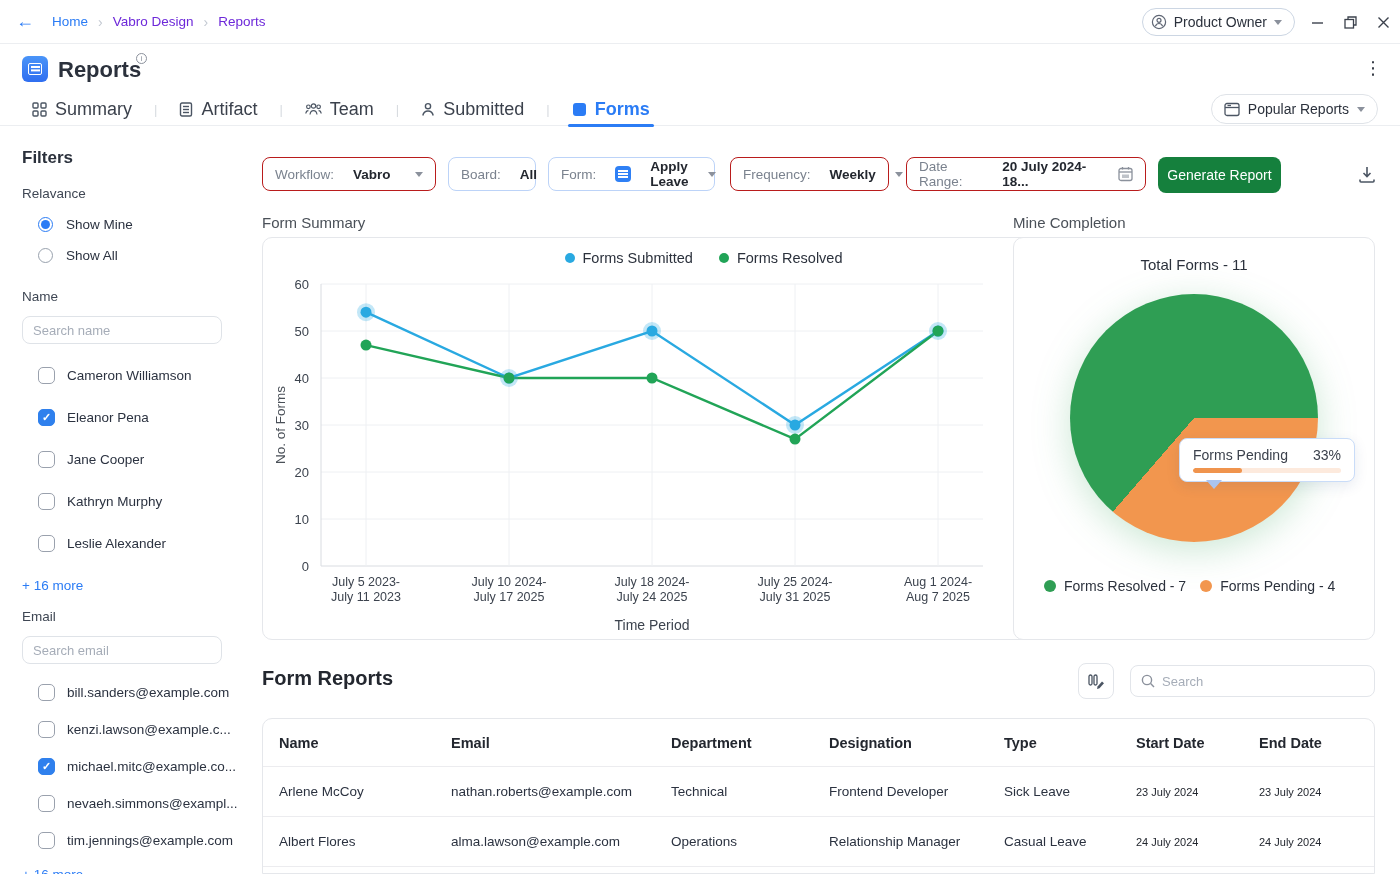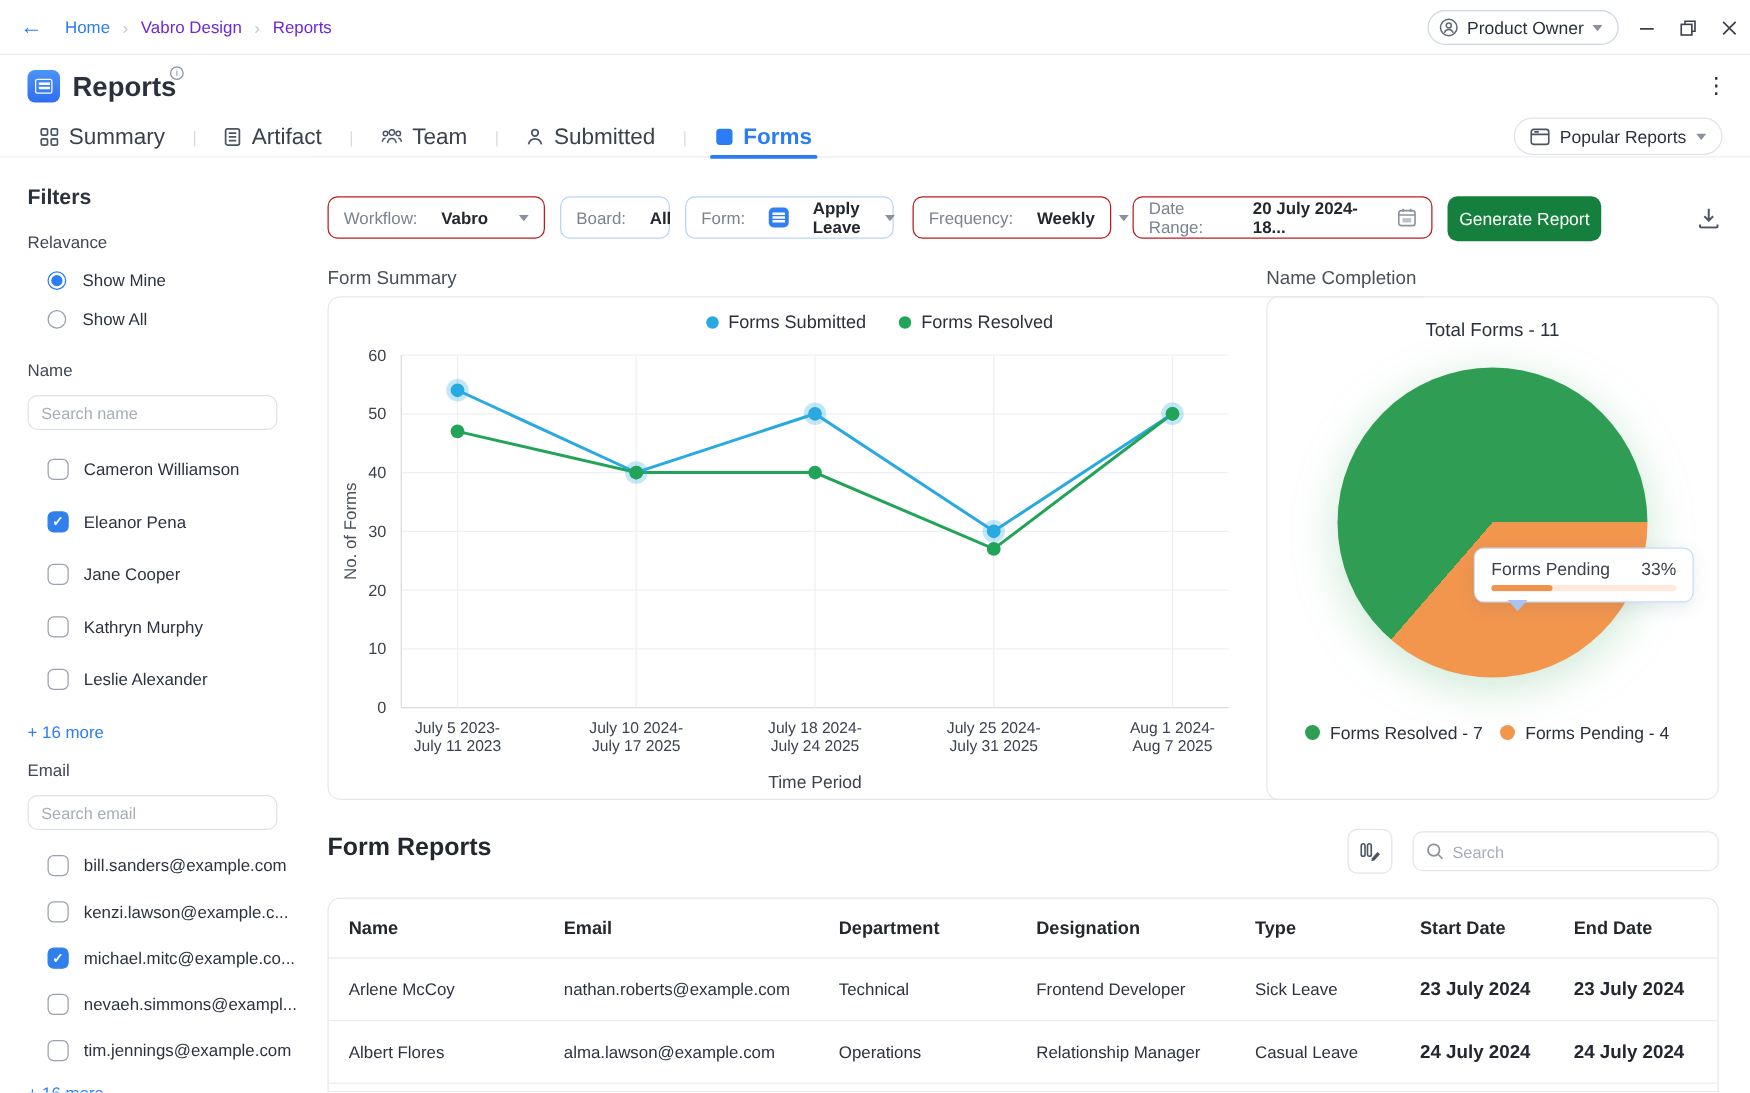--- a/index.html
+++ b/index.html
@@ -96,21 +96,21 @@
     background:#fff; display:flex; align-items:center; justify-content:center; cursor:pointer; }
   .fr-search { position:absolute; left:1130px; top:665px; width:245px; height:32px; border:1px solid #e2e5ea; border-radius:8px;
     background:#fff; display:flex; align-items:center; padding:0 10px; gap:7px; }
   .fr-search input { border:none; outline:none; flex:1; font-size:13px; font-family:"Liberation Sans",sans-serif; color:#2b3240; }
   .fr-search input::placeholder { color:#a6adb8; }
   .table { position:absolute; left:262px; top:718px; width:1113px; height:156px; border:1px solid #e5e7eb;
     border-radius:10px 10px 0 0; overflow:hidden; background:#fff; }
   .trow { display:grid; grid-template-columns:172px 220px 158px 175px 132px 123px 1fr; align-items:center; padding:0 0 0 16px; }
   .trow.head { height:48px; border-bottom:1px solid #ececef; font-size:14.5px; font-weight:700; color:#23272f; }
   .trow.body { height:50px; border-bottom:1px solid #ececef; font-size:13.5px; color:#2b3240; }
-  .trow.body .cell-date { font-size:15px; font-weight:700; color:#23272f; }
+  .trow.body .cell-date { font-size:11px; font-weight:400; color:#23272f; }
   svg { display:block; }
 </style>
 </head>
 <body>
 
 <div class="topbar">
   <span class="back-arrow">←</span>
   <div class="crumbs">
     <span class="crumb-home">Home</span>
     <span class="crumb-sep">›</span>
@@ -400,21 +400,21 @@
         <text x="389" y="363" text-anchor="middle" font-size="12.5" fill="#3c434e">July 24 2025</text>
         <text x="532" y="348" text-anchor="middle" font-size="12.5" fill="#3c434e">July 25 2024-</text>
         <text x="532" y="363" text-anchor="middle" font-size="12.5" fill="#3c434e">July 31 2025</text>
         <text x="675" y="348" text-anchor="middle" font-size="12.5" fill="#3c434e">Aug 1 2024-</text>
         <text x="675" y="363" text-anchor="middle" font-size="12.5" fill="#3c434e">Aug 7 2025</text>
         <text x="389" y="392" text-anchor="middle" font-size="14" fill="#3c434e">Time Period</text>
       </svg>
     </div>
 </div>
 
-<div class="sec-label" style="left:1013px; top:214px;">Name Completion</div>
+<div class="sec-label" style="left:1013px; top:214px;">Mine Completion</div>
 <div class="panel" id="pie-panel">
   <div class="pie-sub">Total Forms - 11</div>
   <div class="pie" id="pie" style="background: conic-gradient(from 90deg, rgb(242, 150, 78) 0deg, rgb(242, 150, 78) 130.909deg, rgb(47, 158, 84) 130.909deg, rgb(47, 158, 84) 360deg);"></div>
   <div class="pie-tip">
     <div class="row">
       <span>Forms Pending</span>
       <span>33%</span>
     </div>
     <div class="bar">
         <div class="bar-fill" id="tip-fill" style="width: 33%;"></div>

